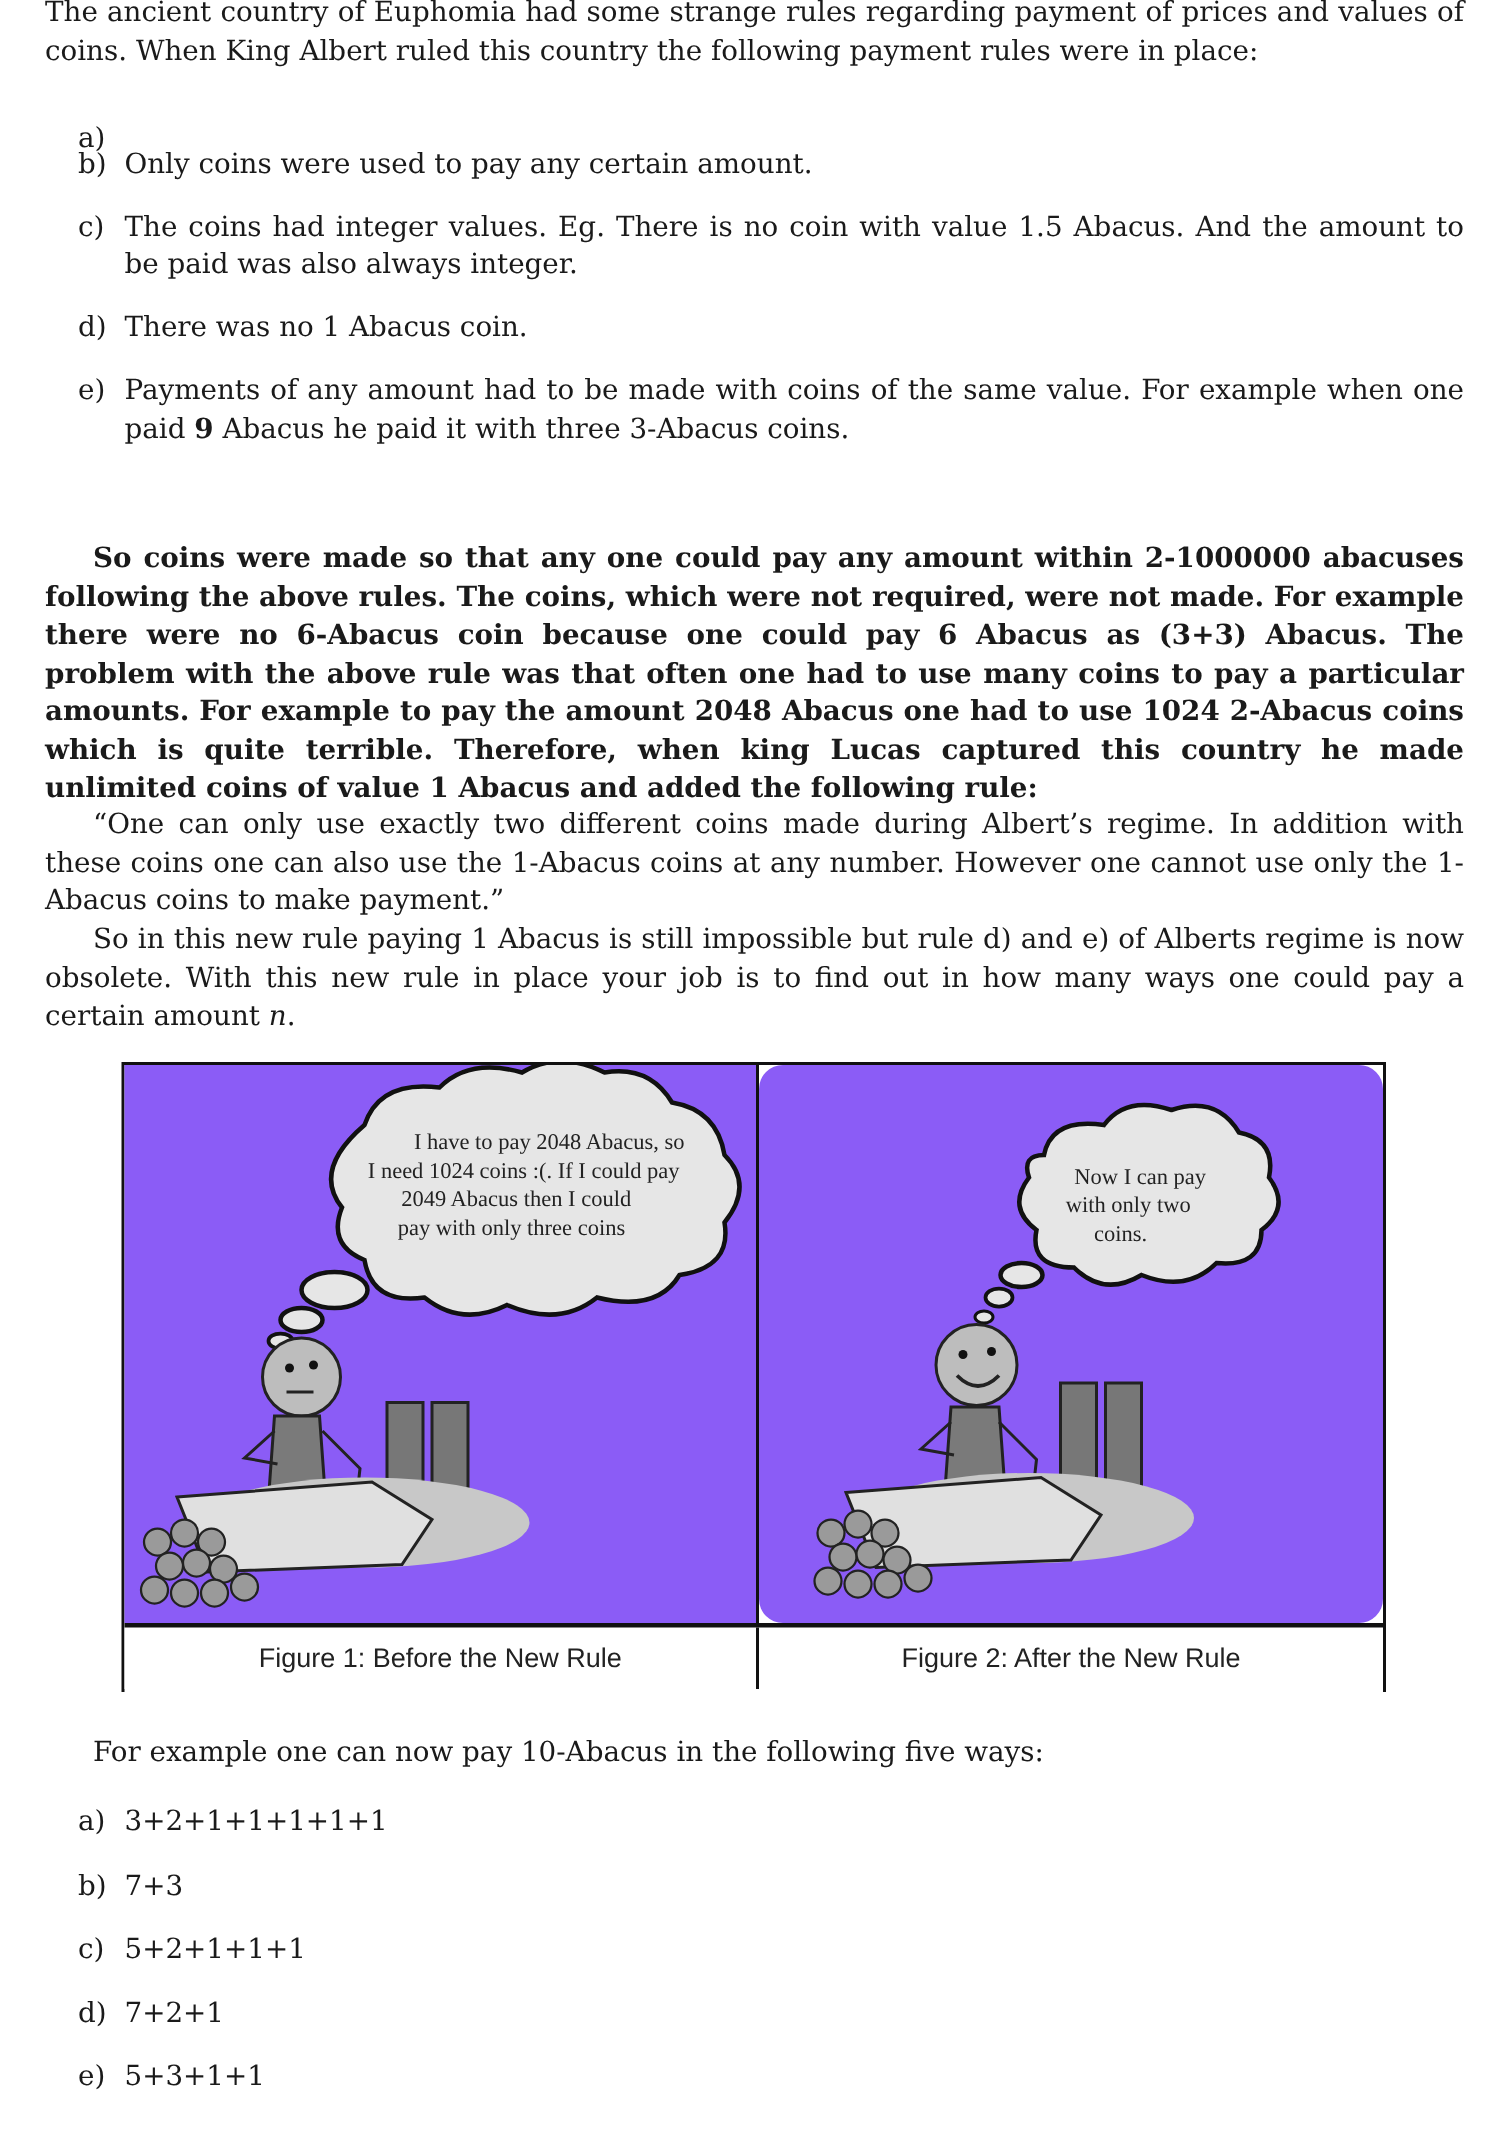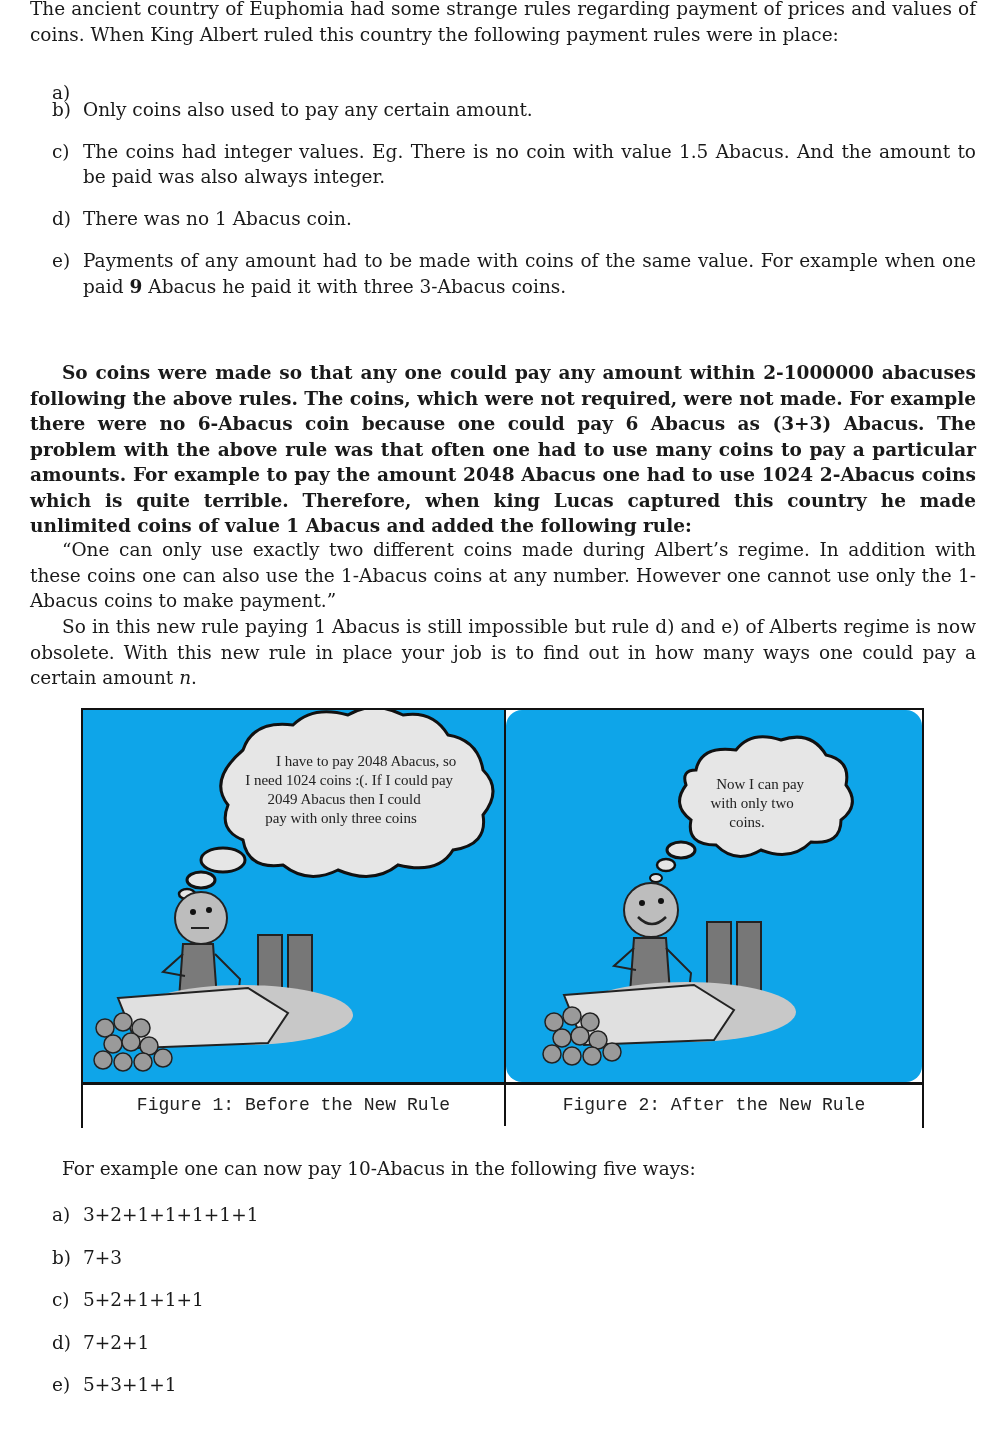--- a/index.html
+++ b/index.html
@@ -16,46 +16,46 @@
     .rules li { position: relative; padding-left: 31px; margin: 0 0 16.5px 0; text-align: justify; }
     .rules li .lbl { position: absolute; left: 0; top: 0; }
     .para1 { position: absolute; top: 360px; left: 0; width: 946px; font-weight: bold; }
     .quote { position: absolute; top: 537px; left: 0; width: 946px; }
     .para2 { position: absolute; top: 614px; left: 0; width: 946px; }
 
     .figure {
       position: absolute; left: 51px; top: 708px; width: 839px; height: 416px;
       border: 2px solid #111; background: #fff;
     }
-    .fig-cell { position: absolute; top: 0; height: 372px; background: #0ea5e9; }
+    .fig-cell { position: absolute; top: 0; height: 372px; background: #8b5cf6; }
     .fig-cell.left { left: 0; width: 421px; border-right: 2px solid #111; }
     .fig-cell.right { left: 423px; width: 416px; border-radius: 16px; }
     .cap-row { position: absolute; top: 372px; left: 0; width: 839px; height: 44px; border-top: 3px solid #111; background: #fff; }
-    .cap { position: absolute; top: 0; height: 41px; line-height: 41px; text-align: center; font-family: Liberation Mono, monospace; font-size: 18px; color: #222; }
+    .cap { position: absolute; top: 0; height: 41px; line-height: 41px; text-align: center; font-family: Liberation Sans, sans-serif; font-size: 18px; color: #222; }
     .cap.left { left: 0; width: 421px; border-right: 2px solid #111; }
     .cap.right { left: 423px; width: 416px; }
     .cell-svg { position: absolute; left: 0; top: 0; }
     .thought { font-family: "Liberation Serif", serif; fill: #222; }
 
     .example-intro { position: absolute; top: 1156px; left: 32px; }
     .ways { position: absolute; top: 1202px; left: 22px; list-style: none; margin: 0; padding: 0; }
     .ways li { position: relative; padding-left: 31px; height: 42.5px; line-height: 25.5px; }
     .ways li .lbl { position: absolute; left: 0; top: 0; }
     b { font-weight: bold; }
     i { font-style: italic; }
   </style>
 </head>
 <body>
 
 <div class="page">
   <p class="intro">The ancient country of Euphomia had some strange rules regarding payment of prices and values of coins. When King Albert ruled this country the following payment rules were in place:</p>
 
   <ul class="rules">
     <li><span class="lbl">a)</span></li>
-    <li><span class="lbl">b)</span><span>Only coins also used to pay any certain amount.</span></li>
+    <li><span class="lbl">b)</span><span>Only coins were used to pay any certain amount.</span></li>
     <li><span class="lbl">c)</span><span>The coins had integer values. Eg. There is no coin with value 1.5 Abacus. And the amount to be paid was also always integer.</span></li>
     <li><span class="lbl">d)</span><span>There was no 1 Abacus coin.</span></li>
     <li><span class="lbl">e)</span><span>Payments of any amount had to be made with coins of the same value. For example when one paid </span><b>9</b><span> Abacus he paid it with three 3-Abacus coins.</span></li>
   </ul>
 
   <p class="para1 indent">So coins were made so that any one could pay any amount within 2-1000000 abacuses following the above rules. The coins, which were not required, were not made. For example there were no 6-Abacus coin because one could pay 6 Abacus as (3+3) Abacus. The problem with the above rule was that often one had to use many coins to pay a particular amounts. For example to pay the amount 2048 Abacus one had to use 1024 2-Abacus coins which is quite terrible. Therefore, when king Lucas captured this country he made unlimited coins of value 1 Abacus and added the following rule:</p>
   <p class="quote indent">“One can only use exactly two different coins made during Albert’s regime. In addition with these coins one can also use the 1-Abacus coins at any number. However one cannot use only the 1-Abacus coins to make payment.”</p>
   <p class="para2 indent"><span>So in this new rule paying 1 Abacus is still impossible but rule d) and e) of Alberts regime is now obsolete. With this new rule in place your job is to find out in how many ways one could pay a certain amount </span><i>n</i><span>.</span></p>
 
   <div class="figure">

